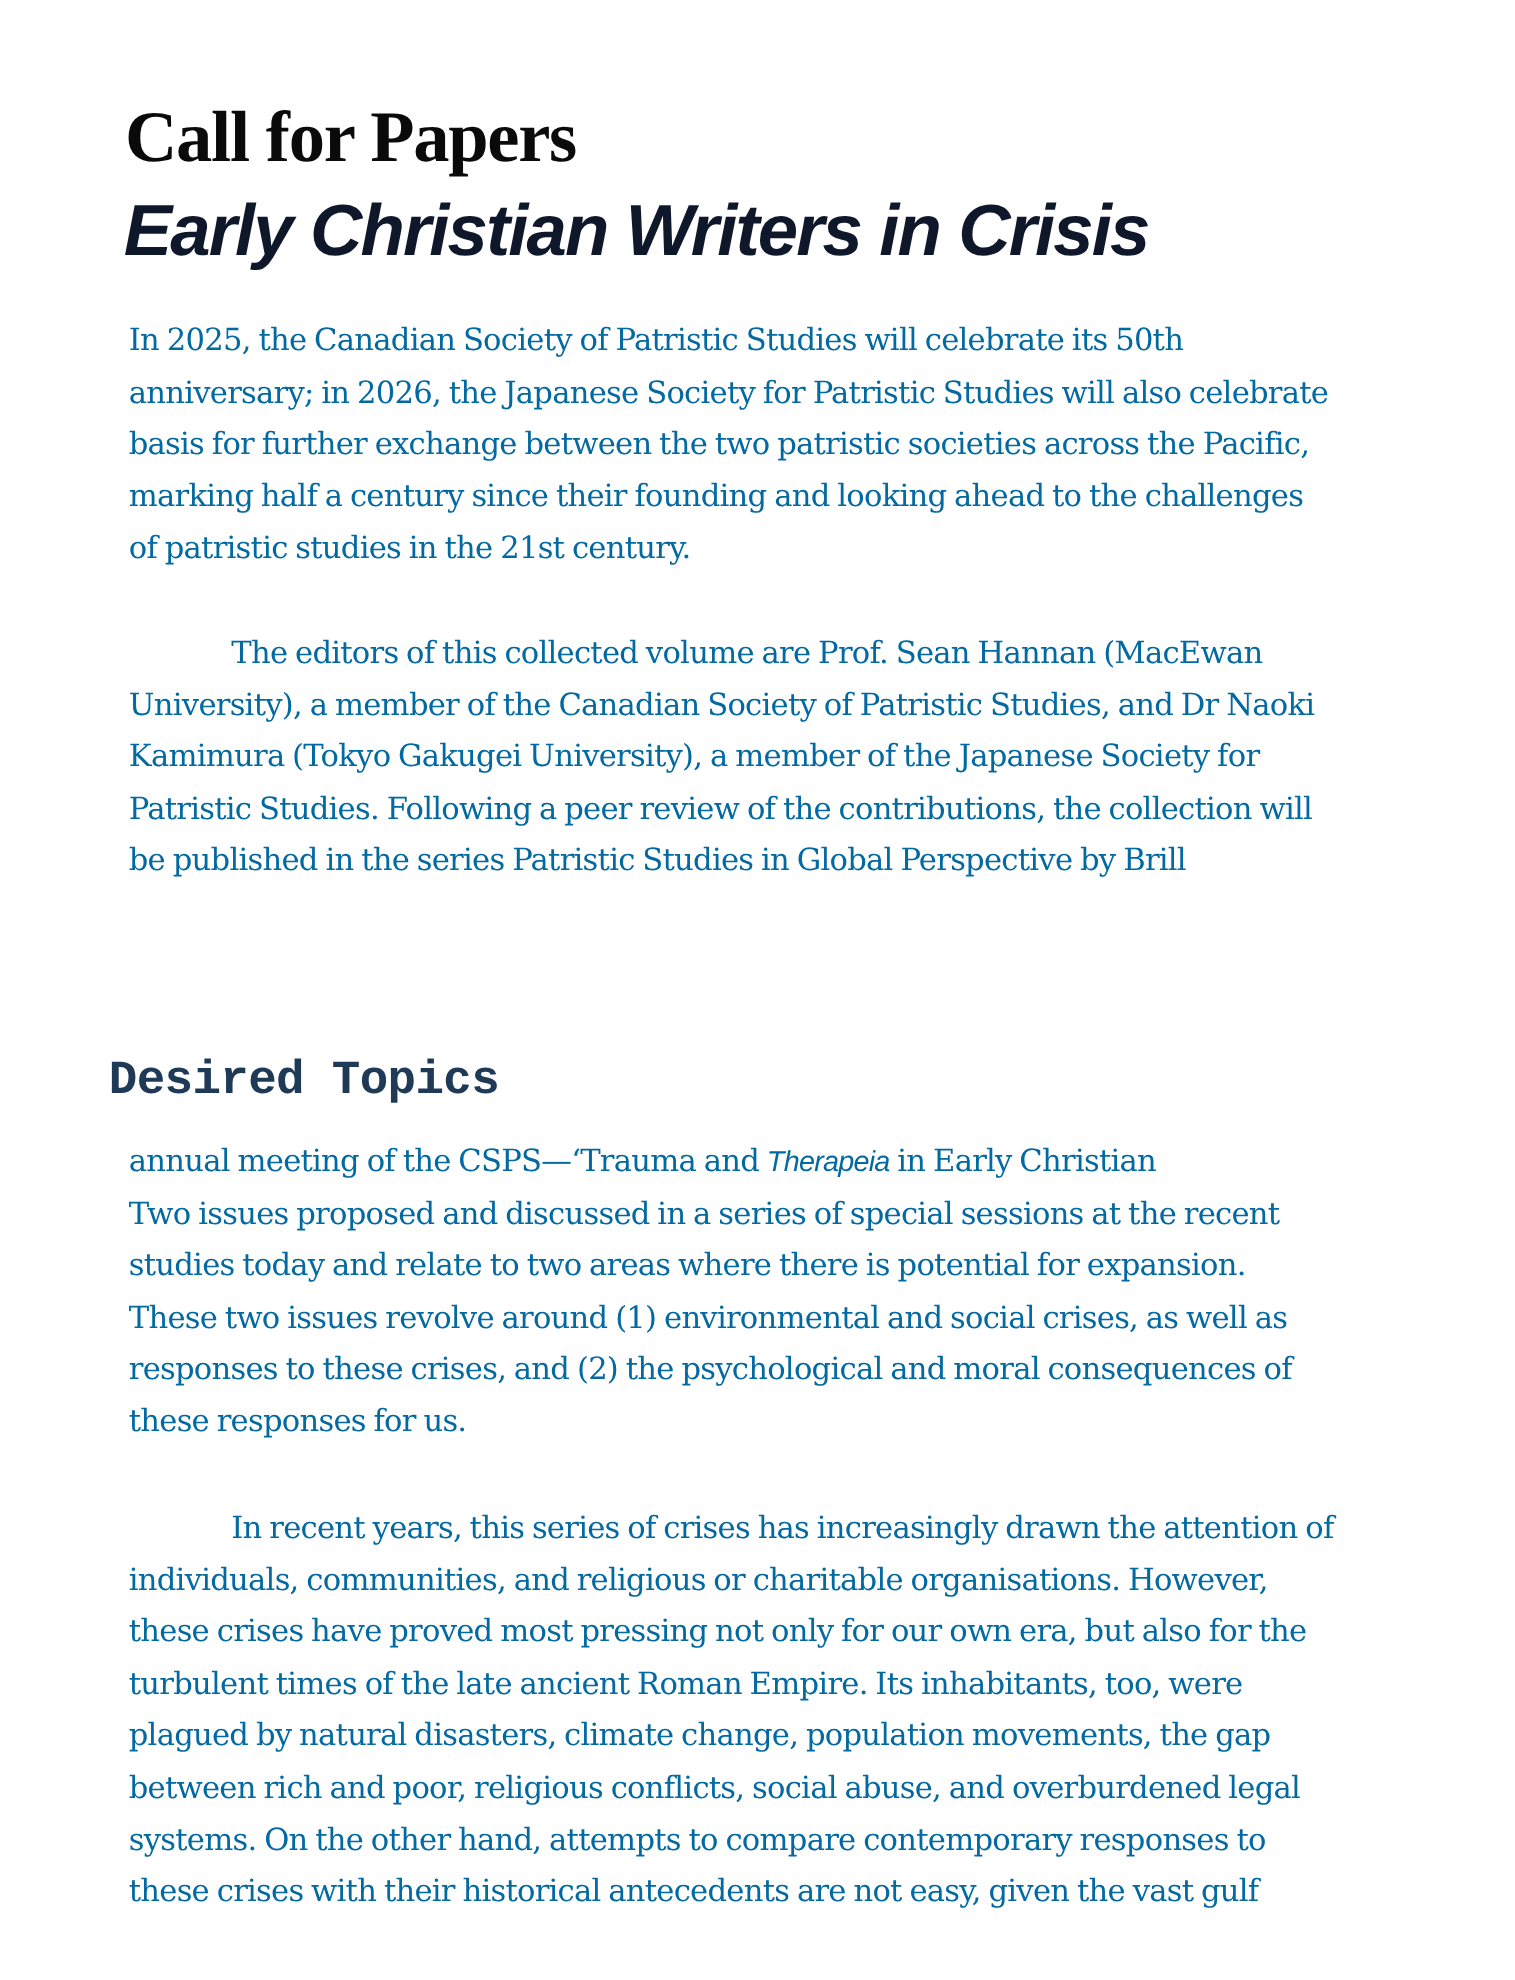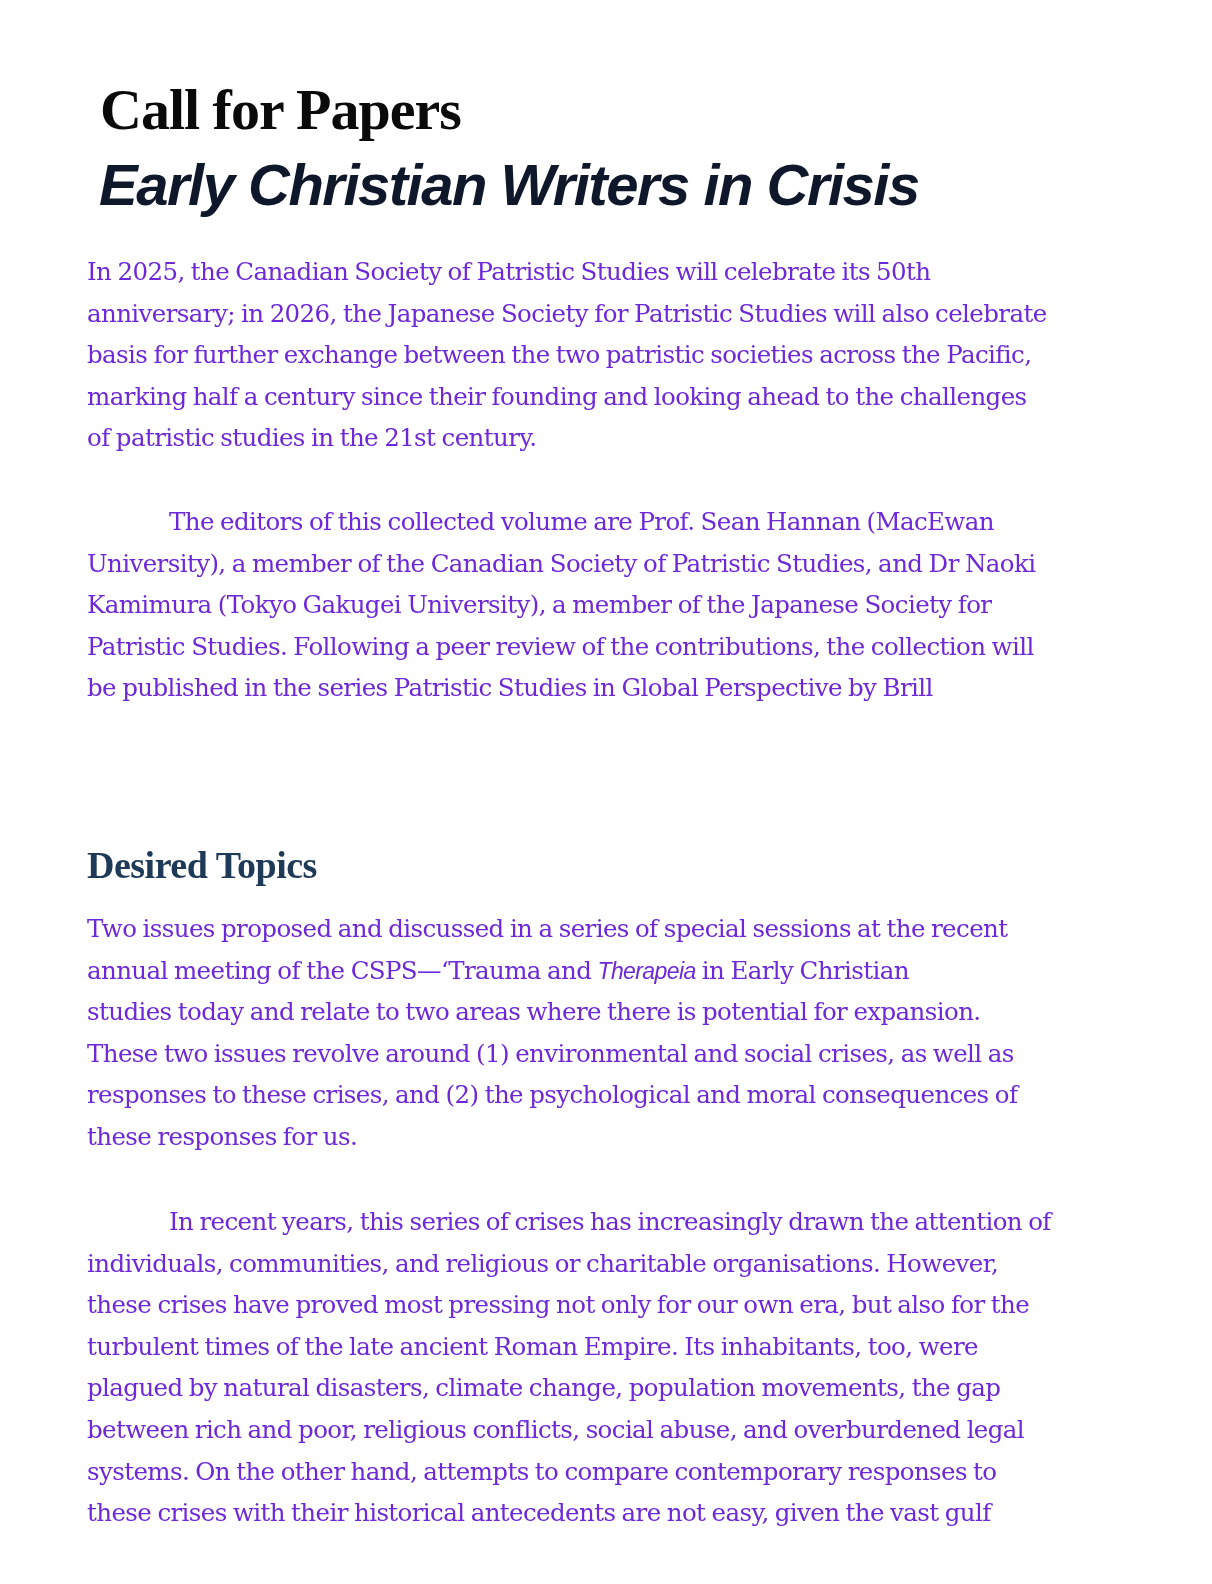--- a/index.html
+++ b/index.html
@@ -11,31 +11,31 @@
     font-size: 58px; line-height: 70px; letter-spacing: -1px; margin: 13px; color: #0a0a0a;
     white-space: nowrap;
   }
   .subtitle {
     position: absolute; top: 138px; left: 0;
     font-family: "Liberation Sans", sans-serif; font-style: italic;
     font-size: 58px; line-height: 70px; letter-spacing: -1.5px; margin: 12px; color: #0f172a;
     white-space: nowrap;
   }
   .para {
-    position: absolute; left: 0; width: 1060px;
+    position: absolute; left: 16px; width: 1060px;
     font-family: "DejaVu Serif", serif; font-size: 24.5px; line-height: 41.6px;
-    color: #6d28d9; letter-spacing: -0.6px; word-spacing: -1px;
+    color: #0369a1; letter-spacing: -0.6px; word-spacing: -1px;
   }
   .para .line { display: block; white-space: nowrap; height: 41.6px; }
   .para .indent { padding-left: 82px; }
   .p1 { top: 251px; }
   .p2 { top: 501px; }
   .heading {
     position: absolute; top: 838px; left: 0;
-    font-family: Liberation Serif, serif; font-size: 38px; line-height: 54px;
+    font-family: Liberation Mono, monospace; font-size: 38px; line-height: 54px;
     color: #1f3a56; margin: 0; letter-spacing: -0.5px; white-space: nowrap;
   }
   .p3 { top: 908px; }
   .p4 { top: 1201px; }
   em { font-family: "Liberation Sans", sans-serif; font-style: italic; font-size: 23px; }
 </style>
 </head>
 <body>
 
 <div class="page">
@@ -54,22 +54,22 @@
     <span class="line indent">The editors of this collected volume are Prof. Sean Hannan (MacEwan</span>
     <span class="line">University), a member of the Canadian Society of Patristic Studies, and Dr Naoki</span>
     <span class="line">Kamimura (Tokyo Gakugei University), a member of the Japanese Society for</span>
     <span class="line">Patristic Studies. Following a peer review of the contributions, the collection will</span>
     <span class="line">be published in the series Patristic Studies in Global Perspective by Brill</span>
   </div>
 
   <h3 class="heading">Desired Topics</h3>
 
   <div class="para p3">
+    <span class="line"><span>annual meeting of the CSPS—‘Trauma and </span><em>Therapeia</em><span> in Early Christian</span></span>
     <span class="line">Two issues proposed and discussed in a series of special sessions at the recent</span>
-    <span class="line"><span>annual meeting of the CSPS—‘Trauma and </span><em>Therapeia</em><span> in Early Christian</span></span>
     <span class="line">studies today and relate to two areas where there is potential for expansion.</span>
     <span class="line">These two issues revolve around (1) environmental and social crises, as well as</span>
     <span class="line">responses to these crises, and (2) the psychological and moral consequences of</span>
     <span class="line">these responses for us.</span>
   </div>
 
   <div class="para p4">
     <span class="line indent">In recent years, this series of crises has increasingly drawn the attention of</span>
     <span class="line">individuals, communities, and religious or charitable organisations. However,</span>
     <span class="line">these crises have proved most pressing not only for our own era, but also for the</span>

